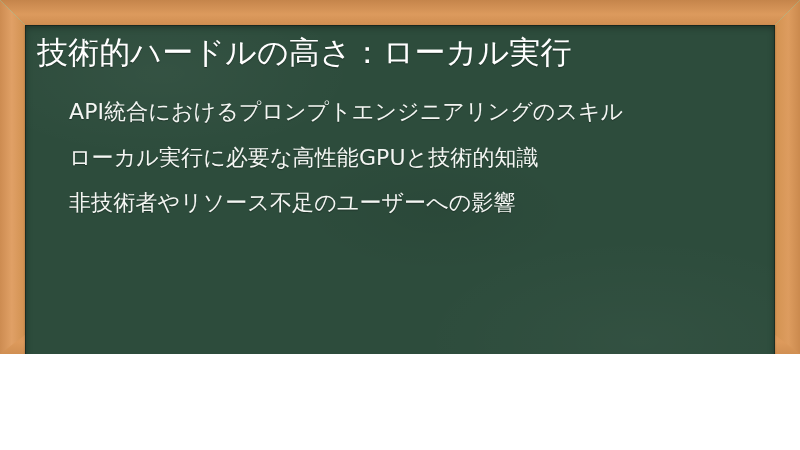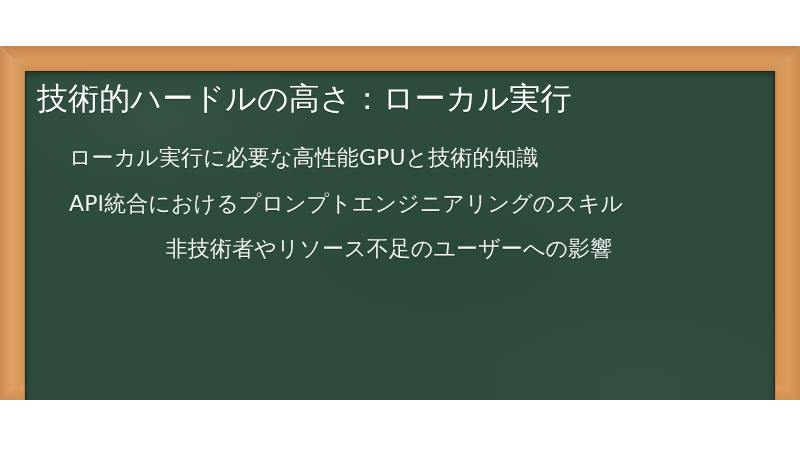--- a/index.html
+++ b/index.html
@@ -15,21 +15,20 @@
     font-family: "DejaVu Sans", "Liberation Sans", sans-serif;
   }
 
   
   .slide {
     position: relative;
     width: 800px;
     height: 354px;
     background: #5eead4;
     overflow: hidden;
-    margin-top: 46px;
   }
 
   
   .wood-grain {
     position: absolute;
     inset: 0;
     background-image:
       repeating-linear-gradient(90deg,
         rgba(255,255,255,0.065) 0px,
         rgba(255,255,255,0.065) 1px,
@@ -136,21 +135,21 @@
   .bullets li {
     color: #f4f6f3;
     font-size: 22px;
     line-height: 1.46;
     margin: 0 0 13px 0;
     font-weight: 400;
     letter-spacing: 0.1px;
     text-shadow: 0 1px 1px rgba(0,0,0,0.30);
     max-width: 640px;
   }
-  .bullets li:last-child { margin-bottom: 0; text-align: center; }
+  .bullets li:last-child { margin-bottom: 0; }
 
   
   .chalk {
     position: absolute;
     left: 655px;
     top: 390px;
     width: 85px;
     height: 15px;
     background: linear-gradient(180deg, #f6f0d6 0%, #efe7c6 60%, #e3d8ae 100%);
     border-radius: 1px;
@@ -170,22 +169,22 @@
   <div class="frame-left"></div>
   <div class="frame-right"></div>
   <div class="frame-bottom"></div>
 
   <div class="board">
     <div class="board-content">
 
       <h1 class="slide-title"><span>技術的ハードルの高さ：ローカル実行</span><br></h1>
 
       <ul class="bullets">
+        <li>API統合におけるプロンプトエンジニアリングのスキル</li>
         <li>ローカル実行に必要な高性能GPUと技術的知識</li>
-        <li>API統合におけるプロンプトエンジニアリングのスキル</li>
         <li>非技術者やリソース不足のユーザーへの影響</li>
       </ul>
 
     </div>
   </div>
 
   <div class="chalk"></div>
 
 </div>
 

